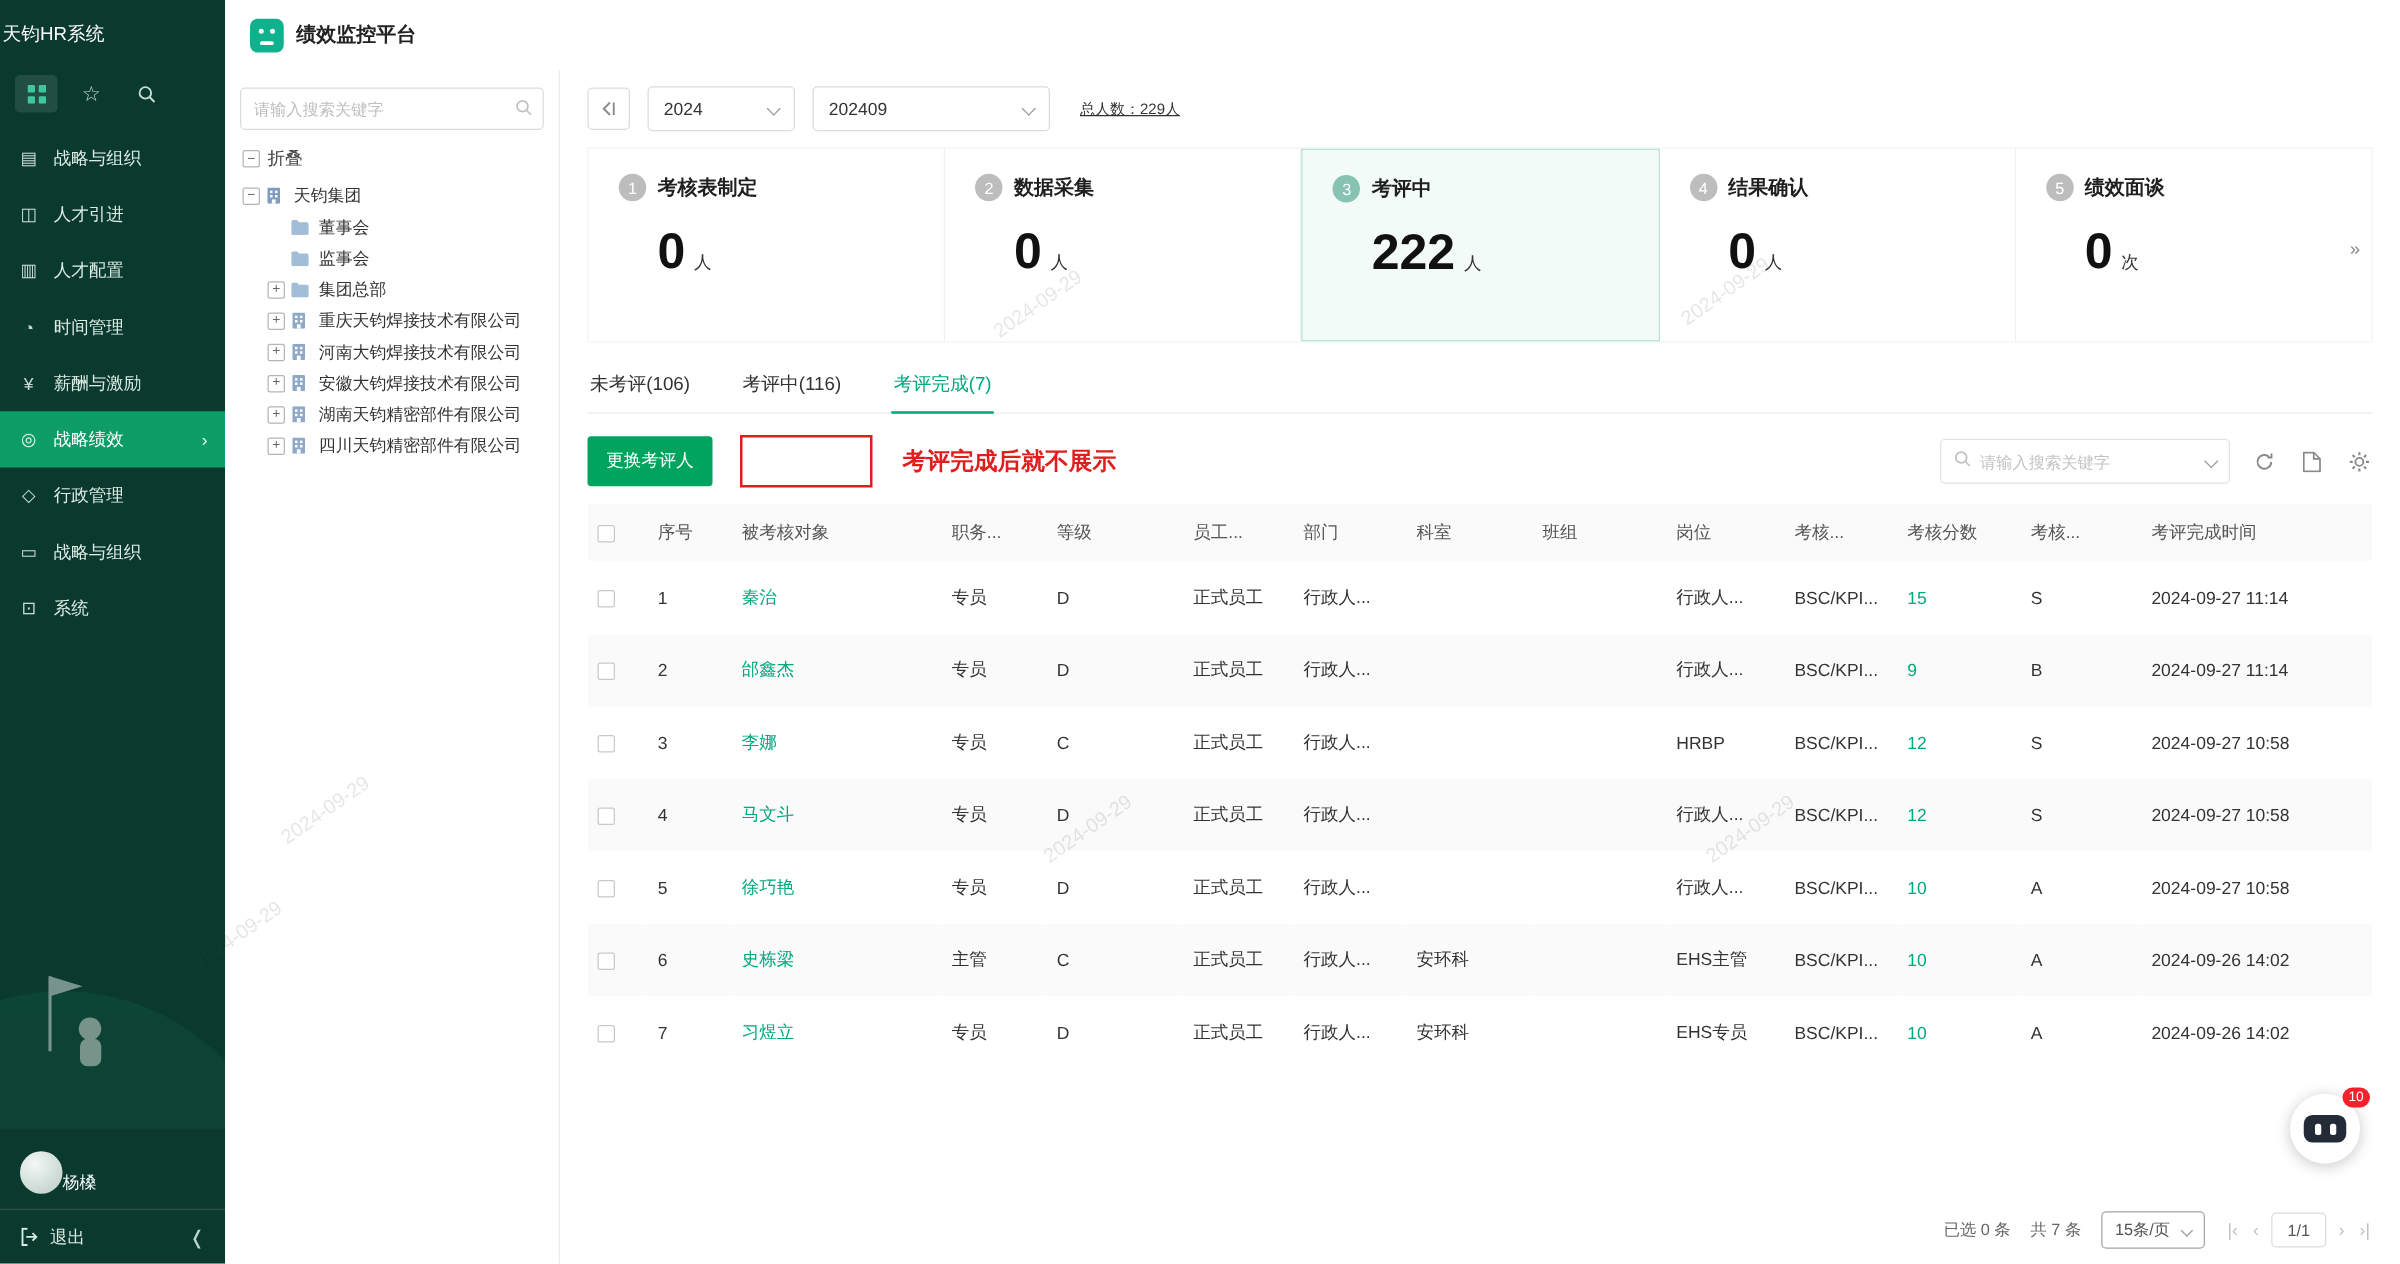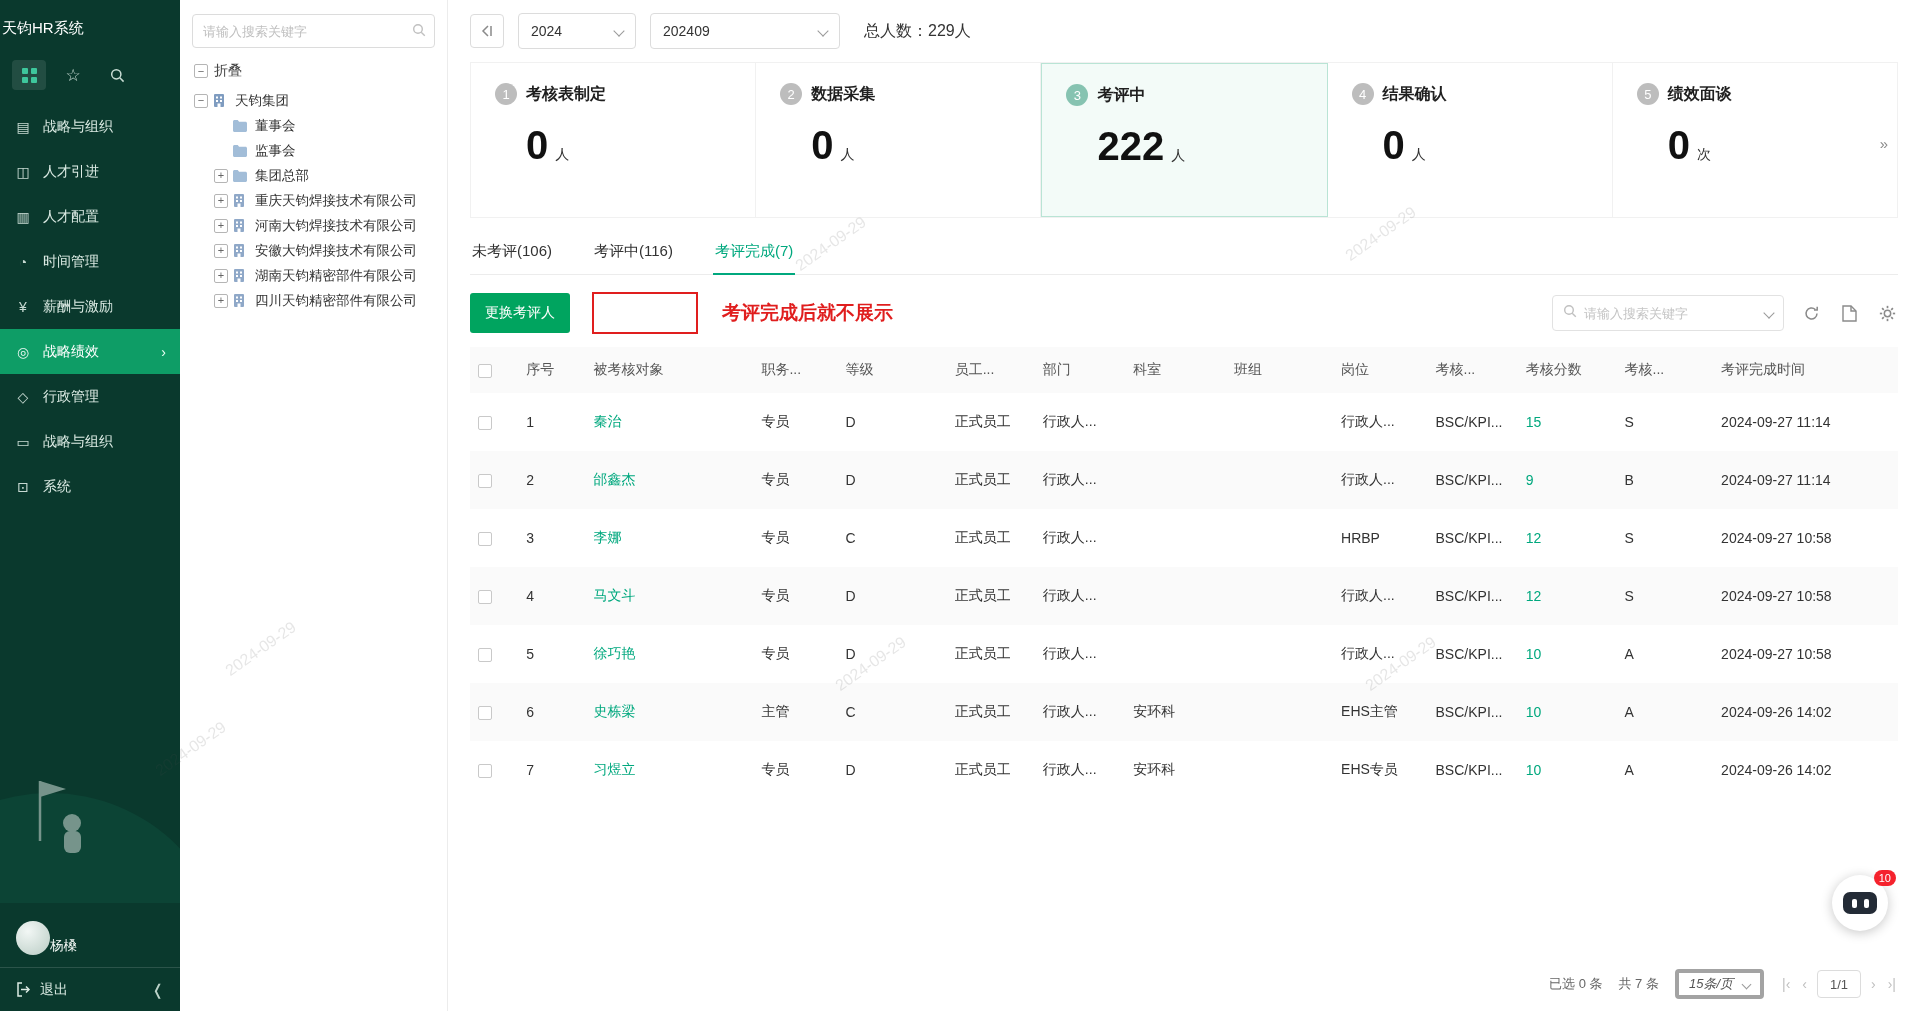--- a/index.html
+++ b/index.html
@@ -63,21 +63,21 @@
   .main { flex:1; min-width:0; display:flex; flex-direction:column; padding:0 22px; position:relative; }
   .filter-bar { height:62px; display:flex; align-items:center; gap:14px; flex:none; }
   .sq-btn { width:34px; height:34px; border:1px solid #dcdcdc; border-radius:4px; display:flex; align-items:center; justify-content:center; cursor:pointer; background:#fff; }
   .select { height:36px; border:1px solid #dcdcdc; border-radius:4px; background:#fff; display:flex; align-items:center; padding:0 12px; font-size:14px; color:#333; cursor:pointer; }
   .select .val { margin-right:auto; }
   .sel-year { width:118px; } .sel-period { width:190px; } .sel-plan { width:300px; }
   .chev-down { width:8px; height:8px; border-right:1.5px solid #9a9a9a; border-bottom:1.5px solid #9a9a9a; transform:rotate(45deg); margin-left:14px; flex:none; }
   .tag { background:#f0f0f0; border-radius:3px; padding:3px 7px; font-size:12.5px; color:#555; display:flex; align-items:center; gap:5px; }
   .tag-close { width:13px; height:13px; border-radius:50%; background:#c6c6c6; color:#fff; font-size:10px; line-height:13px; text-align:center; cursor:pointer; }
   .tag.more { margin-left:8px; }
-  .total-text { font-size:16px; color:#333; margin-left:10px; white-space:nowrap; }
+  .total-text { font-size:12px; color:#333; margin-left:10px; white-space:nowrap;text-decoration:underline; }
 
   .stages { display:flex; border:1px solid #f1f1f1; flex:none; height:156px; align-items:stretch; }
   .stage { flex:1; padding:20px 6px 0 24px; border-right:1px solid #f1f1f1; cursor:pointer; background:#fff; }
   .stage:last-of-type { border-right:none; }
   .stage.active { background:#f3fbf8; border:1px solid #b9e4d5; }
   .stage-head { display:flex; align-items:center; gap:9px; font-size:16px; font-weight:bold; color:#1f1f1f; }
   .stage-num { width:22px; height:22px; border-radius:50%; background:#bdbdbd; color:#fff; font-size:13px; font-weight:normal; display:flex; align-items:center; justify-content:center; flex:none; }
   .stage.active .stage-num { background:#86c3b1; }
   .stage-value { margin:18px 0 0 31px; font-size:40px; font-weight:bold; color:#111; display:flex; align-items:baseline; }
   .stage-unit { font-size:14px; font-weight:normal; color:#333; margin-left:7px; }
@@ -99,21 +99,21 @@
 
   .table-wrap { flex:1; min-height:0; margin-top:12px; overflow:hidden; }
   table { width:100%; border-collapse:collapse; table-layout:fixed; font-size:14px; }
   thead th { background:#fafafa; color:#555; font-weight:normal; height:46px; text-align:left; padding:0 8px; white-space:nowrap; overflow:hidden; }
   tbody td { height:58px; padding:0 8px; color:#333; white-space:nowrap; overflow:hidden; text-overflow:ellipsis; }
   tbody tr:nth-child(even) { background:#fafafa; }
   .checkbox { display:inline-block; width:14px; height:14px; border:1px solid #c9c9c9; border-radius:2px; background:#fff; vertical-align:middle; cursor:pointer; }
   td.link, .link { color:#00a87e; cursor:pointer; }
 
   .list-footer { height:54px; display:flex; align-items:center; justify-content:flex-end; gap:16px; font-size:13px; color:#666; flex:none; }
-  .pagesize { height:30px; border:4px solid #a3a3a3; border-radius:4px; display:flex; align-items:center; padding:0 10px; gap:8px; cursor:pointer; font-size:13px; color:#555;font-style:italic; }
+  .pagesize { height:30px; border:1px solid #a3a3a3; border-radius:4px; display:flex; align-items:center; padding:0 10px; gap:8px; cursor:pointer; font-size:13px; color:#555; }
   .pagesize .chev-down { margin-left:2px; width:7px; height:7px; }
   .pager { display:flex; align-items:center; gap:8px; color:#bfbfbf; font-size:14px; }
   .pg-btn { cursor:pointer; padding:0 2px; user-select:none; }
   .pg-current { border:1px solid #dcdcdc; border-radius:4px; min-width:44px; height:28px; display:flex; align-items:center; justify-content:center; color:#555; font-size:13px; }
 
   
   .wm { position:absolute; font-size:16px; color:rgba(80,80,80,.14); transform:rotate(-35deg); pointer-events:none; white-space:nowrap; z-index:5; }
   .assistant { position:absolute; right:26px; bottom:76px; width:62px; height:60px; z-index:9; cursor:pointer; }
   .bot { width:56px; height:56px; border-radius:50%; background:#fff; box-shadow:0 2px 12px rgba(0,0,0,.22); display:flex; align-items:center; justify-content:center; }
   .bot-face { width:34px; height:22px; background:#232b36; border-radius:7px; display:flex; gap:7px; align-items:center; justify-content:center; }
@@ -227,20 +227,26 @@
             <line x1="5" y1="7.5" x2="13" y2="7.5" stroke="#dcebe4" stroke-width="1.5"></line>
             <path d="M10 4.5 L13 7.5 L10 10.5" fill="none" stroke="#dcebe4" stroke-width="1.5"></path>
           </svg>
         <span>退出</span>
         <span class="logout-collapse">❬</span>
       </div>
     </div>
   </aside>
 
   <div class="right">
+    <header class="top-header">
+      <span class="app-badge">
+          <span class="mouth"></span>
+        </span>
+      <span class="page-title">绩效监控平台</span>
+    </header>
 
     <div class="content-row">
 
       <section class="org-panel">
         <div class="org-search">
           <input type="text" placeholder="请输入搜索关键字" style="">
           <span class="mag">
             <svg width="14" height="14" viewBox="0 0 14 14">
                 <circle cx="6" cy="6" r="4.3" fill="none" stroke="#c0c0c0" stroke-width="1.4"></circle>
                 <line x1="9.2" y1="9.2" x2="12.8" y2="12.8" stroke="#c0c0c0" stroke-width="1.4"></line>

